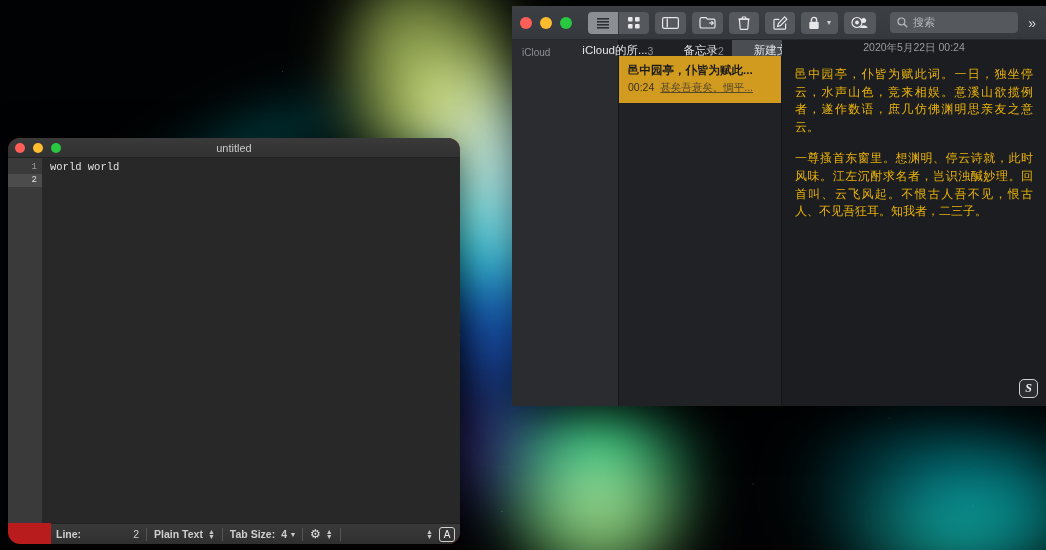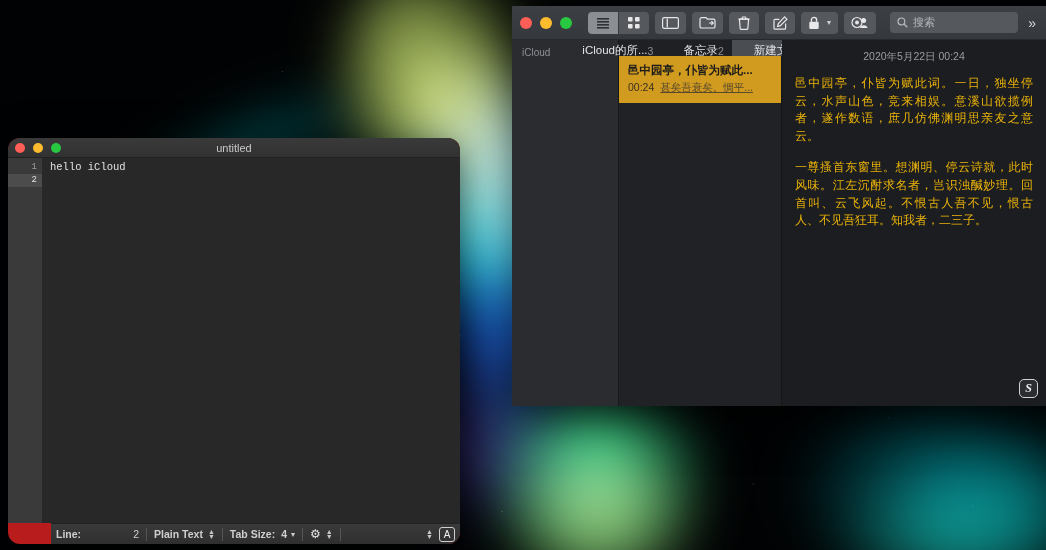--- a/index.html
+++ b/index.html
@@ -132,21 +132,21 @@
   #note-list { width:163px; background:#202226; border-right:1px solid #141517;margin-top:16px; }
   .note-item { padding:7px 9px 8px 9px; background:#d19b20; }
   .note-item .n-title {
     color:#1a1a1a; font-size:11.5px; font-weight:bold;
     white-space:nowrap; overflow:hidden; text-overflow:ellipsis; margin-bottom:3px;
   }
   .note-item .n-sub { font-size:10.5px; color:#3a3020; display:flex; gap:6px; }
   .note-item .n-sub .n-prev { color:#59492c; white-space:nowrap; overflow:hidden; text-overflow:ellipsis;text-decoration:underline; }
 
   
-  #note-content { flex:1; background:#1c1d20; position:relative; padding:10px 13px; }
+  #note-content { flex:1; background:#1c1d20; position:relative; padding:1px 13px; }
   #note-date { text-align:center; color:#9a9da1; font-size:10.5px; margin-bottom:11px; }
   #note-text p {
     color:#eab308; font-size:12px; line-height:17.6px; margin-bottom:14px;
     text-align:justify;
   }
   #note-badge {
     position:absolute; right:8px; bottom:8px;
     width:19px; height:19px; border-radius:5px;
     background:#2c2d30; border:1.5px solid #cfd2d5;
     display:flex; align-items:center; justify-content:center;
@@ -373,21 +373,21 @@
     </div>
     <div id="editor-title">untitled</div>
   </div>
 
   <div id="editor-main">
     <div id="gutter">
       <div class="ln">1</div>
       <div class="ln current">2</div>
     </div>
     <div id="code">
-      <div class="cl">hello iCloud</div>
+      <div class="cl">world world</div>
       <div class="cl"></div>
     </div>
   </div>
 
   <div id="editor-status">
     <span class="st-label">Line:</span>
     <span class="st-line-val">2</span>
     <span class="st-sep"></span>
     <span class="st-label">Plain Text</span>
     <span class="stepper">▲<br>▼</span>

